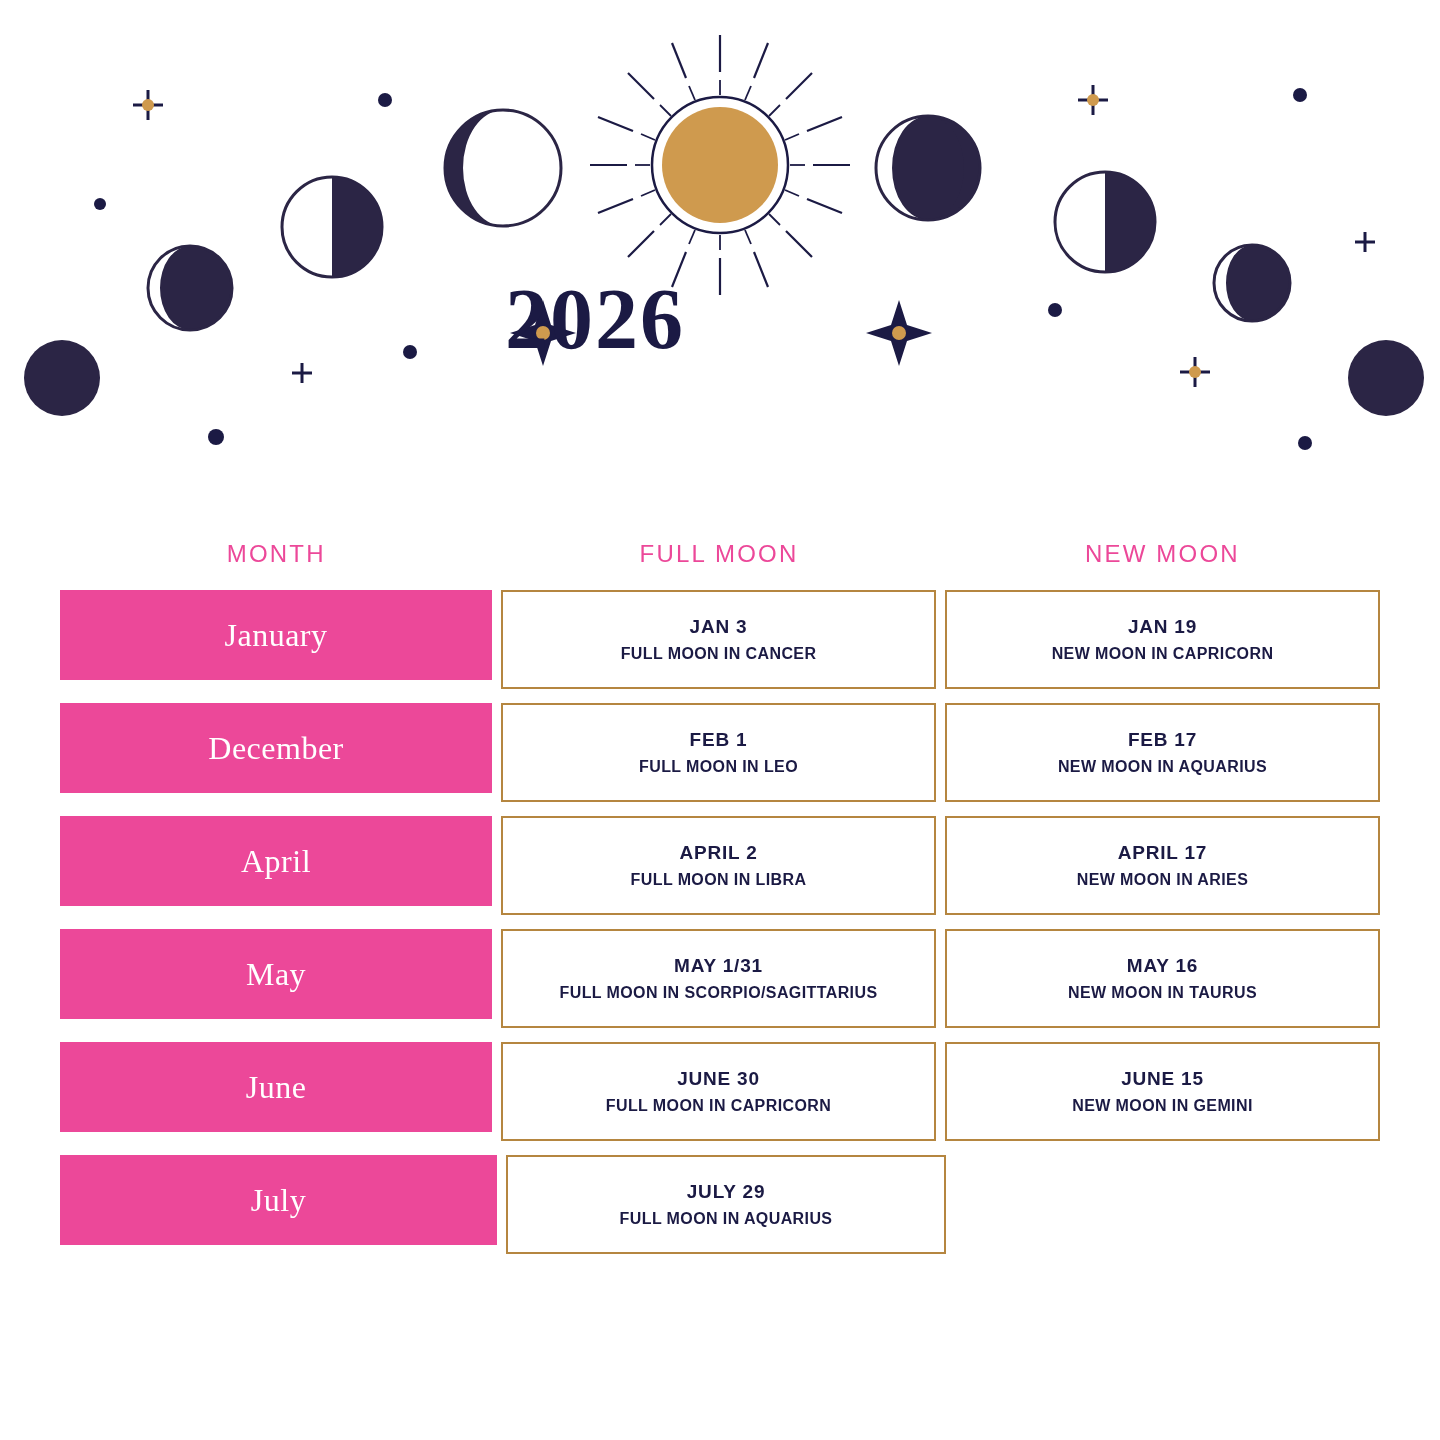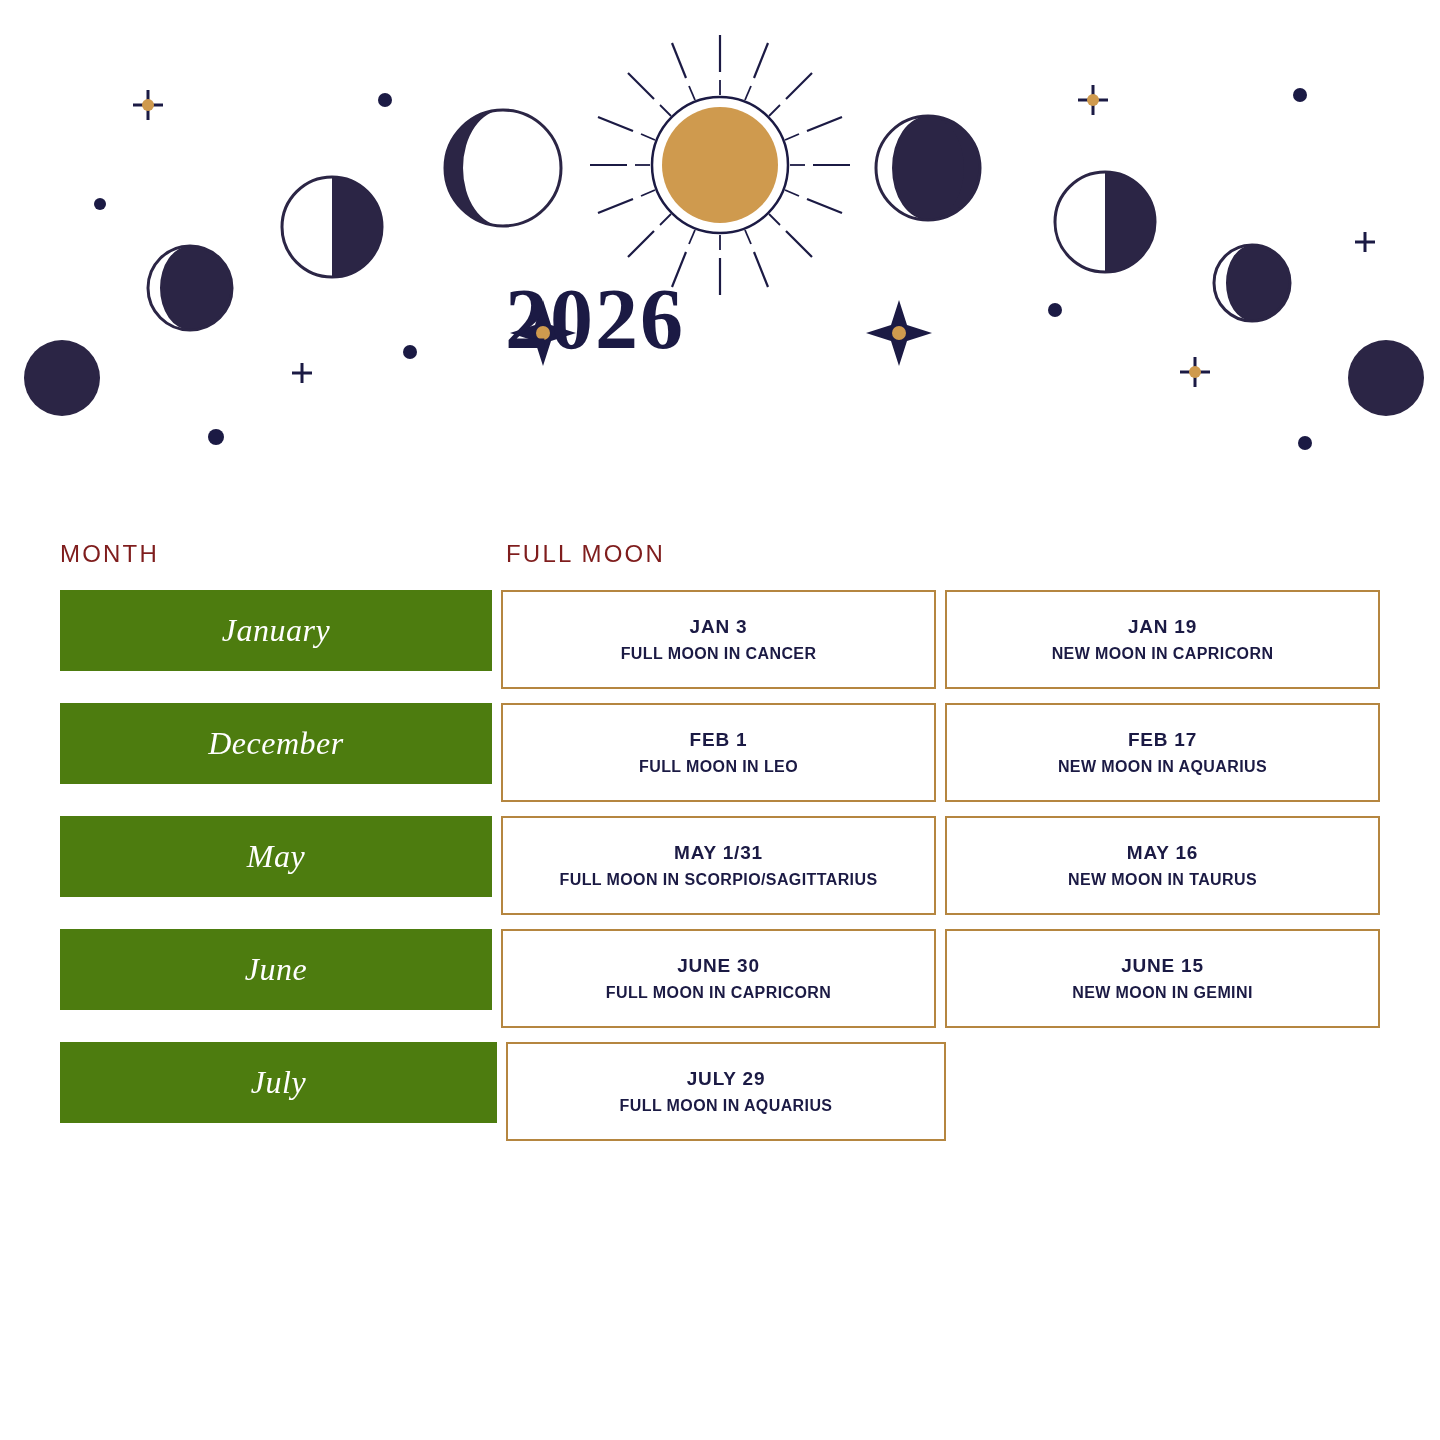--- a/index.html
+++ b/index.html
@@ -48,46 +48,45 @@
   }
   .col-heads {
     display: flex;
     padding: 0 60px;
     box-sizing: border-box;
     margin-bottom: 22px;
   }
   .col-head {
     font-size: 24px;
     letter-spacing: 2.2px;
-    color: #7f1d1d;
-    text-align: left;
+    color: #ec4899;
+    text-align: center;
     font-weight: 400;
   }
   .ch-month { width: 437px; }
   .ch-full  { width: 440px; margin-left: 9px; }
   .ch-new   { width: 440px; margin-left: 8px; }
 
   .row {
     display: flex;
     padding: 0 60px;
     box-sizing: border-box;
     margin-bottom: 14px;
   }
   .cell-month {
     width: 437px;
-    height: 81px;
-    background: #4d7c0f;
+    height: 90px;
+    background: #ec4899;
     color: #ffffff;
     display: flex;
     align-items: center;
     justify-content: center;
     font-family: "Liberation Serif", serif;
     font-size: 32px;
     letter-spacing: 0.5px;
-    font-style: italic;
   }
   .cell-phase {
     width: 440px;
     height: 99px;
     box-sizing: border-box;
     border: 2px solid #b58640;
     background: #ffffff;
     display: flex;
     flex-direction: column;
     align-items: center;
@@ -245,20 +244,21 @@
   </svg>
 
   <div class="year-title">2026</div>
 </div>
 
 <div class="table-wrap">
 
   <div class="col-heads">
     <div class="col-head ch-month">MONTH</div>
     <div class="col-head ch-full">FULL MOON</div>
+    <div class="col-head ch-new">NEW MOON</div>
   </div>
 
   <div class="row">
     <div class="cell-month">January</div>
     <div class="cell-phase">
       <div class="phase-date">JAN 3</div>
       <div class="phase-desc">FULL MOON IN CANCER</div>
     </div>
     <div class="cell-phase">
       <div class="phase-date">JAN 19</div>
@@ -272,20 +272,31 @@
       <div class="phase-date">FEB 1</div>
       <div class="phase-desc">FULL MOON IN LEO</div>
     </div>
     <div class="cell-phase">
       <div class="phase-date">FEB 17</div>
       <div class="phase-desc">NEW MOON IN AQUARIUS</div>
     </div>
   </div>
 
 
+  <div class="row">
+    <div class="cell-month">April</div>
+    <div class="cell-phase">
+      <div class="phase-date">APRIL 2</div>
+      <div class="phase-desc">FULL MOON IN LIBRA</div>
+    </div>
+    <div class="cell-phase">
+      <div class="phase-date">APRIL 17</div>
+      <div class="phase-desc">NEW MOON IN ARIES</div>
+    </div>
+  </div>
 
   <div class="row">
     <div class="cell-month">May</div>
     <div class="cell-phase">
       <div class="phase-date">MAY 1/31</div>
       <div class="phase-desc">FULL MOON IN SCORPIO/SAGITTARIUS</div>
     </div>
     <div class="cell-phase">
       <div class="phase-date">MAY 16</div>
       <div class="phase-desc">NEW MOON IN TAURUS</div>

